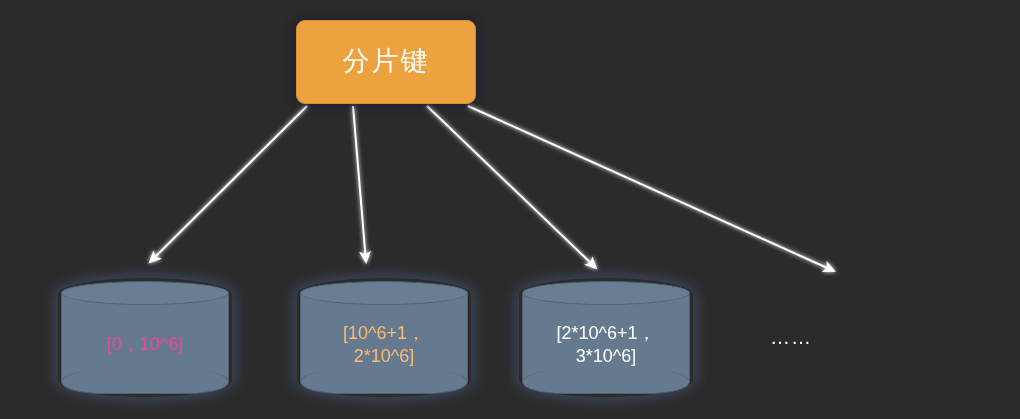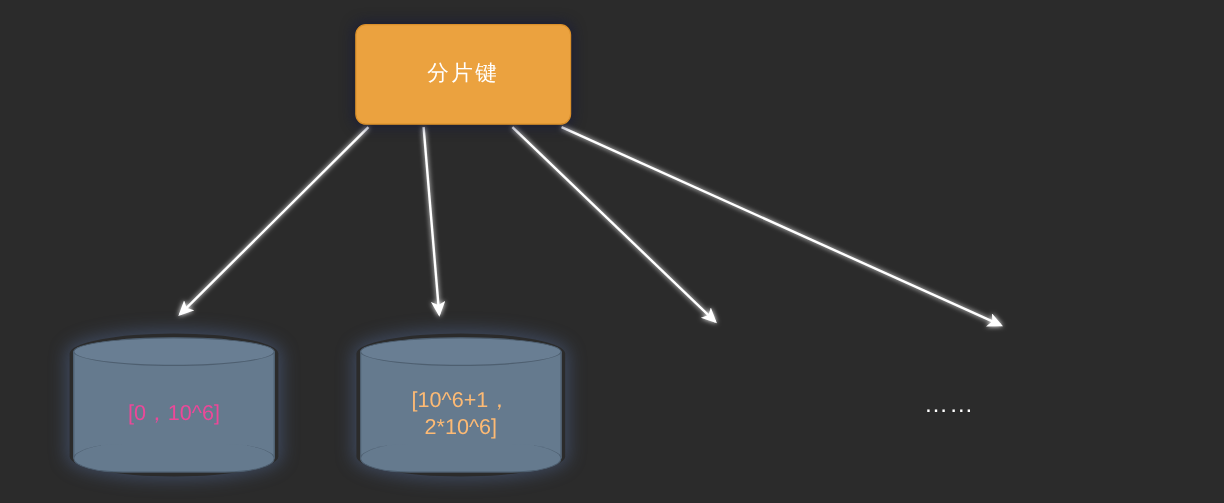--- a/index.html
+++ b/index.html
@@ -36,21 +36,21 @@
     border: 1px solid #d98f2a;
     border-radius: 9px;
     box-shadow: 0 0 10px 2px rgba(20, 24, 60, 0.55);
     display: flex;
     align-items: center;
     justify-content: center;
     box-sizing: border-box;
   }
   .root-node-label {
     color: #ffffff;
-    font-size: 18px;
+    font-size: 27px;
     letter-spacing: 2px;
     line-height: 1.1;
     white-space: nowrap;
     text-align: center;
   }
   
   .shard {
     position: absolute;
     box-sizing: border-box;
   }
@@ -165,16 +165,24 @@
 
   <div class="shard" style="left: 300px; top: 281px; width: 168px; height: 113px;">
     <div class="shard-glow"></div>
     <div class="shard-body" style="background: rgb(101, 122, 142);"></div>
     <div class="shard-bottom" style="background: rgb(101, 122, 142);"></div>
     <div class="shard-top"></div>
     <div class="shard-label" style="color: #fdba74;">[10^6+1，
 2*10^6]</div>
   </div>
 
+  <div class="shard" style="left: 522px; top: 281px; width: 168px; height: 113px;">
+    <div class="shard-glow"></div>
+    <div class="shard-body" style="background: rgb(101, 122, 142);"></div>
+    <div class="shard-bottom" style="background: rgb(101, 122, 142);"></div>
+    <div class="shard-top"></div>
+    <div class="shard-label" style="color: rgb(255, 255, 255);">[2*10^6+1，
+3*10^6]</div>
+  </div>
 
   <div class="ellipsis-node" style="color: rgb(255, 255, 255);">……</div>
 
 </div>
 
 </body></html>

